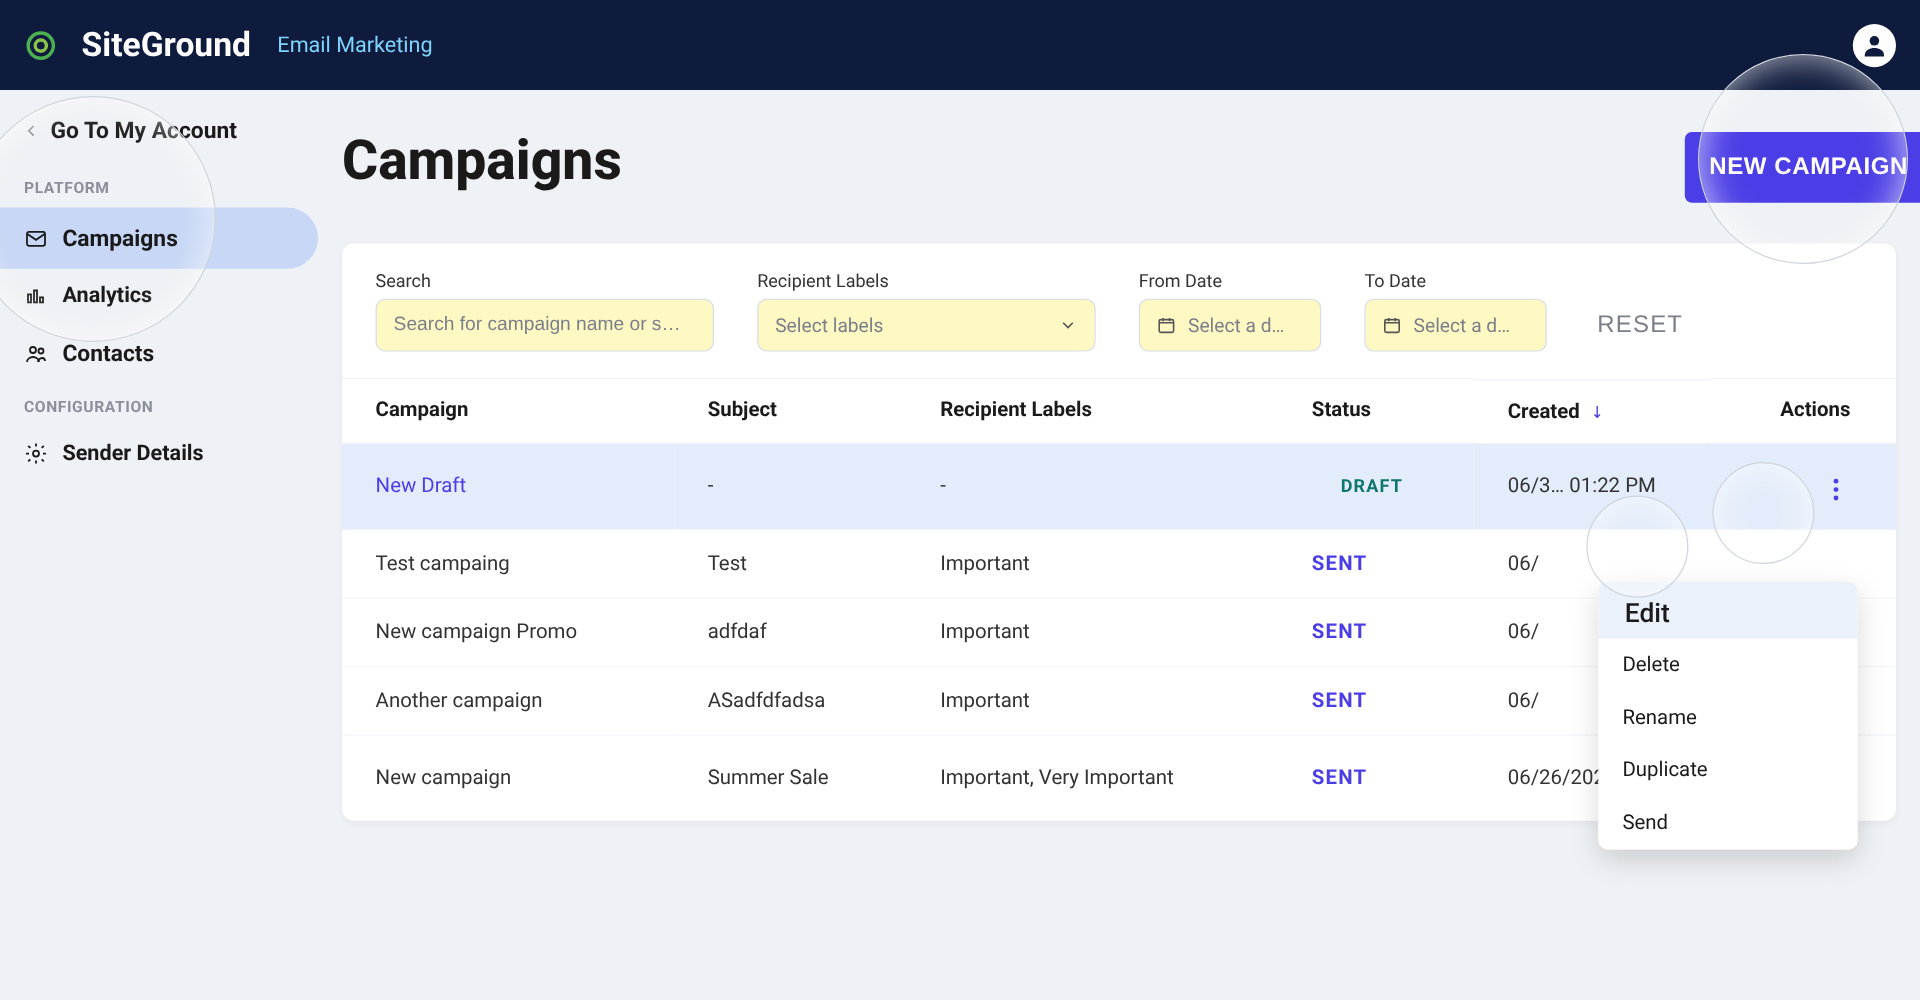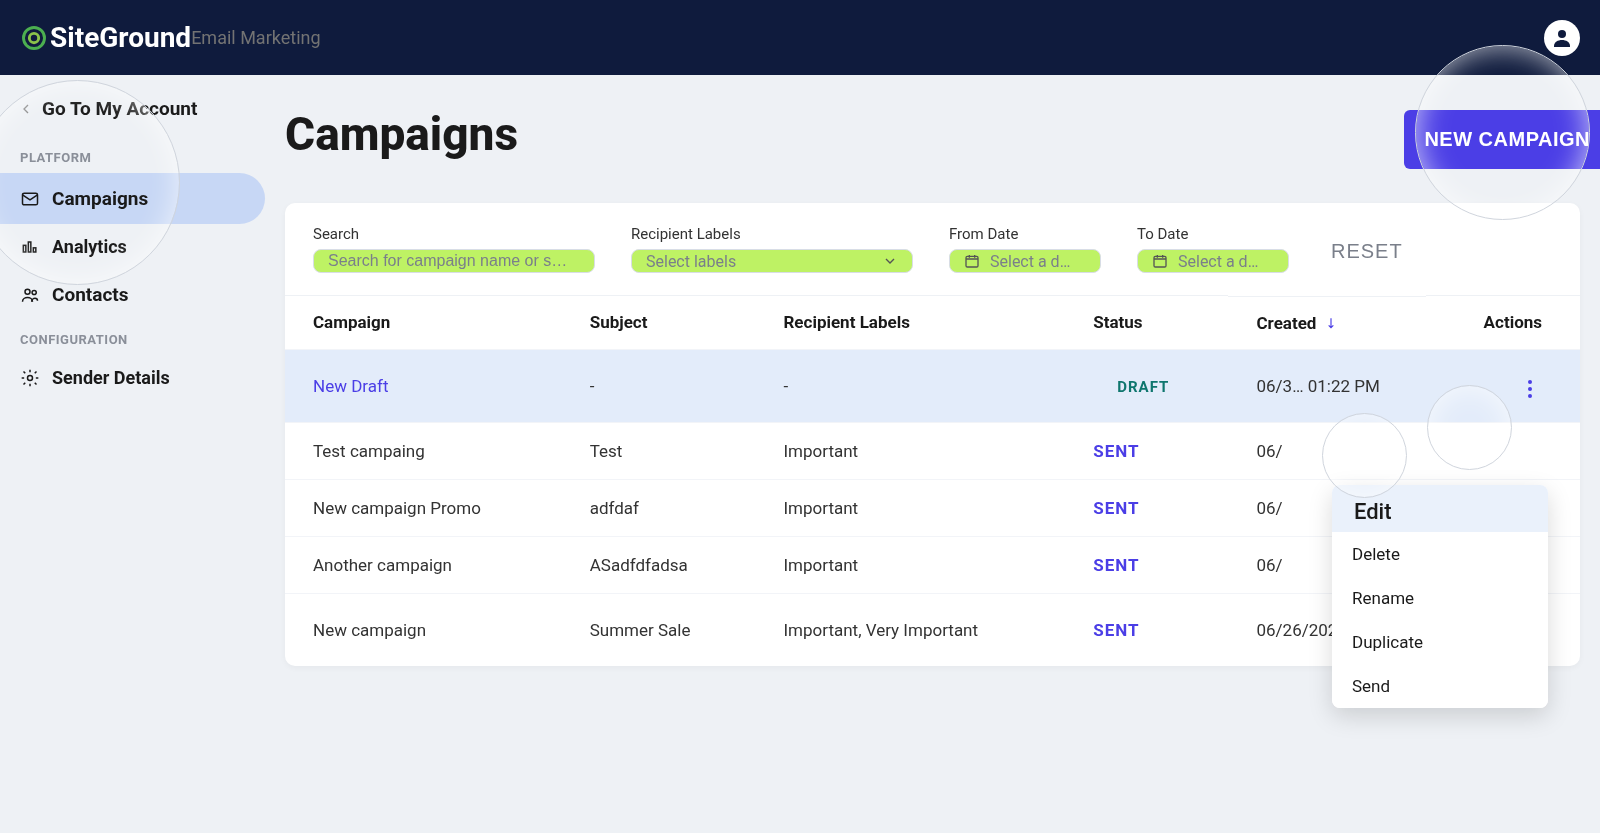--- a/index.html
+++ b/index.html
@@ -29,29 +29,30 @@
     background: var(--navy);
     height: 75px;
     display: flex;
     align-items: center;
     padding: 0 20px;
     color: #fff;
   }
   .logo {
     display: flex;
     align-items: center;
-    gap: 2px;
+    gap: 20px;
     font-weight: 700;
     font-size: 28px;
   }
   .logo svg { width: 28px; height: 28px; }
   .app-name {
+    margin-left: 22px;
     font-size: 18px;
     font-weight: 400;
-    color: #737373;
+    color: #7dd3fc;
   }
   .avatar {
     margin-left: auto;
     width: 36px; height: 36px;
     border-radius: 50%;
     background: #fff;
     display: flex;
     align-items: center;
     justify-content: center;
   }
@@ -137,27 +138,27 @@
   }
   .filters {
     display: flex;
     gap: 36px;
     padding: 22px 28px;
     align-items: flex-end;
   }
   .filter { display:flex; flex-direction:column; gap:6px; }
   .filter-label { font-size:15px; color:#333; }
   .filter input, .select-box, .date-box {
-    height: 24px;
+    height: 44px;
     border: 1px solid var(--border);
     border-radius: 8px;
     padding: 0 14px;
     font-size: 16px;
     color: var(--muted);
-    background:#bef264;
+    background:#fef9c3;
     display:flex;
     align-items:center;
     gap:10px;
   }
   .filter input { width: 282px; color:#333; }
   .filter input::placeholder { color: var(--muted); }
   .select-box { width: 282px; justify-content:space-between; cursor:pointer; }
   .date-box { width: 152px; cursor:pointer; }
   .date-box svg, .select-box svg { width:16px; height:16px; stroke:#555; fill:none; stroke-width:2; }
   .reset-btn {

